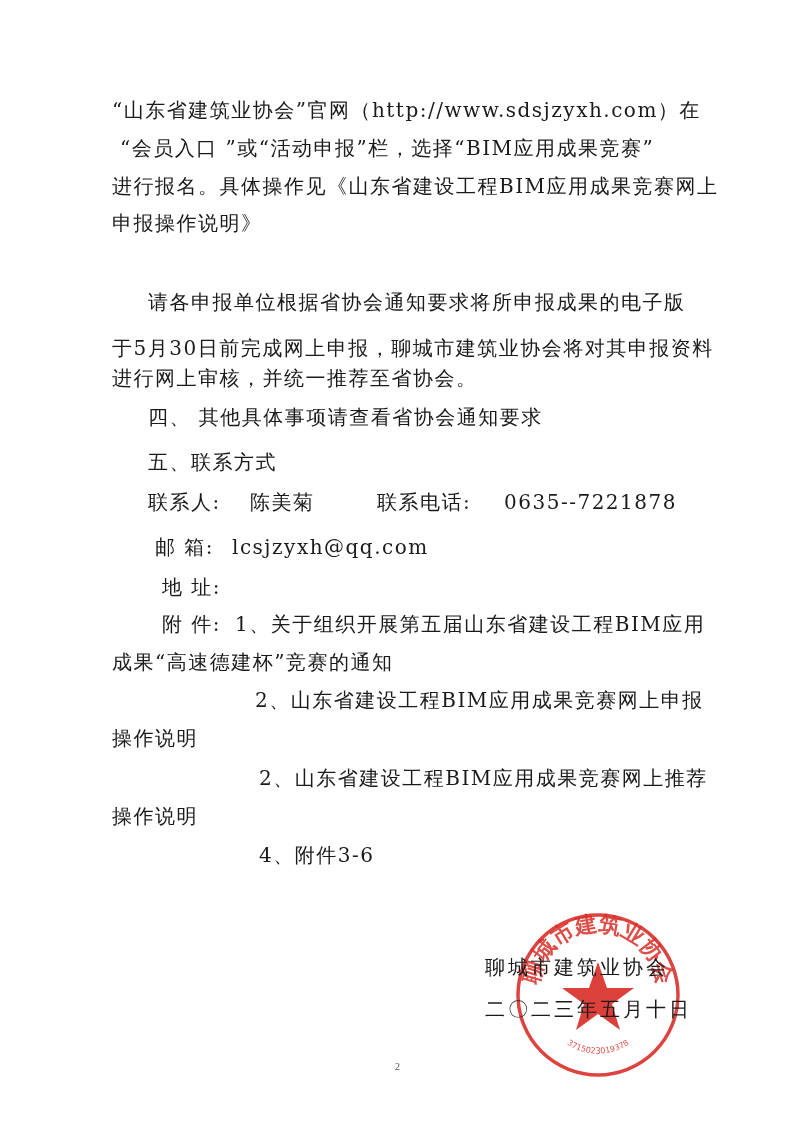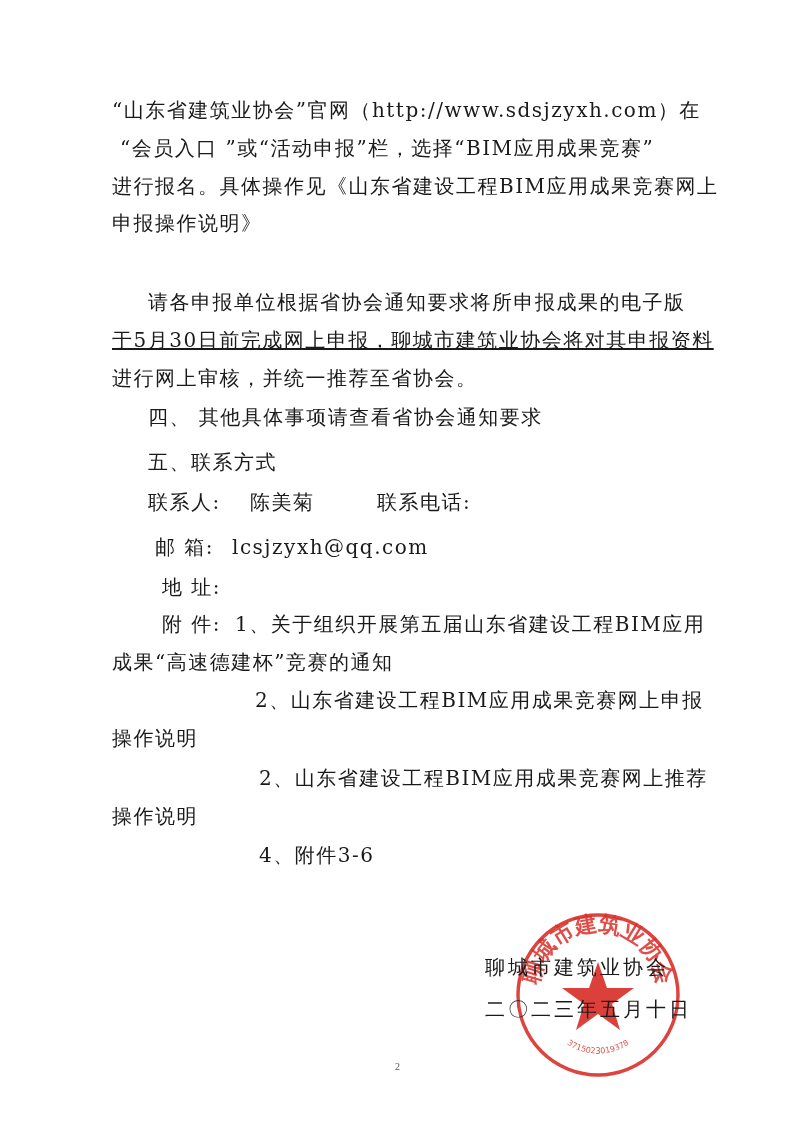--- a/index.html
+++ b/index.html
@@ -58,30 +58,31 @@
 <body>
 
 <div class="page">
 
   <div class="line" style="left:112px; top:98px;">“山东省建筑业协会”官网（http://www.sdsjzyxh.com）在</div>
   <div class="line" style="left:120px; top:136px;">“会员入口 ”或“活动申报”栏，选择“BIM应用成果竞赛”</div>
   <div class="line" style="left:112px; top:174px;">进行报名。具体操作见《山东省建设工程BIM应用成果竞赛网上</div>
   <div class="line" style="left:112px; top:211px;">申报操作说明》</div>
 
   <div class="line" style="left:148px; top:290px;">请各申报单位根据省协会通知要求将所申报成果的电子版</div>
-  <div class="line" style="left:112px; top:328px;text-decoration:underline;">于5月30日前完成网上申报，聊城市建筑业协会将对其申报资料</div>
+  <div class="line" style="left:112px; top:336px;">于5月30日前完成网上申报，聊城市建筑业协会将对其申报资料</div>
   <div class="line" style="left:112px; top:366px;">进行网上审核，并统一推荐至省协会。</div>
 
   <div class="line" style="left:148px; top:405px;">四、 其他具体事项请查看省协会通知要求</div>
 
   <div class="line" style="left:148px; top:450px;">五、联系方式</div>
 
   <div class="line" style="left:148px; top:490px;">联系人:</div>
   <div class="line" style="left:250px; top:490px;">陈美菊</div>
   <div class="line" style="left:377px; top:490px;">联系电话:</div>
+  <div class="line" style="left:504px; top:490px;">0635--7221878</div>
 
   <div class="line" style="left:155px; top:535px;">邮   箱:</div>
   <div class="line" style="left:232px; top:535px;">lcsjzyxh@qq.com</div>
 
   <div class="line" style="left:162px; top:575px;">地   址:</div>
 
   <div class="line" style="left:162px; top:612px;">附   件:</div>
   <div class="line" style="left:235px; top:612px;">1、关于组织开展第五届山东省建设工程BIM应用</div>
   <div class="line" style="left:112px; top:650px;">成果“高速德建杯”竞赛的通知</div>
 

